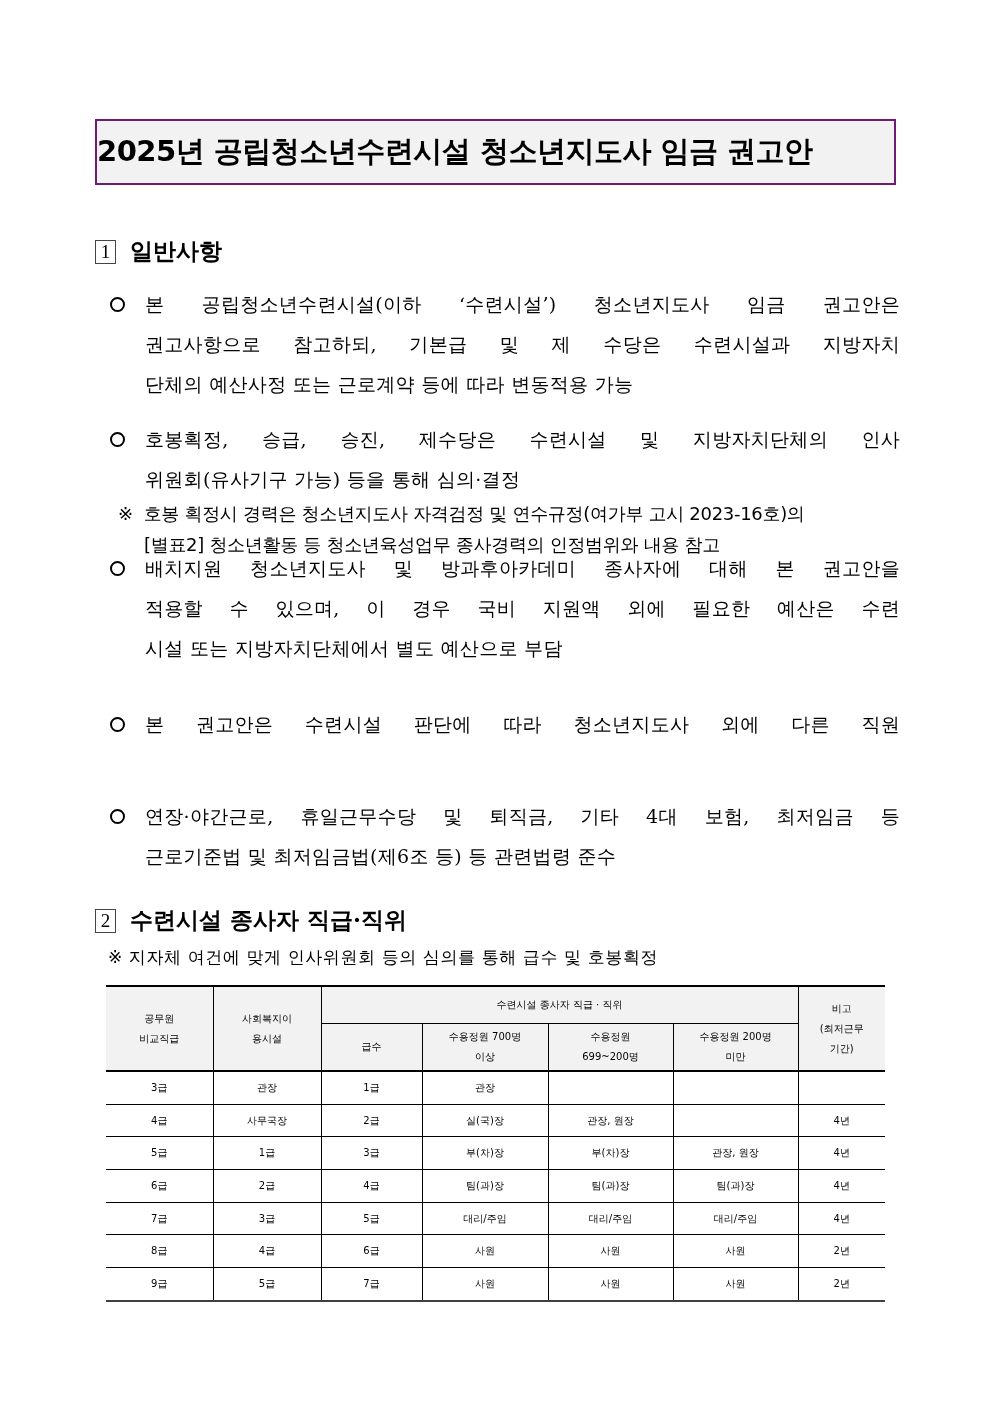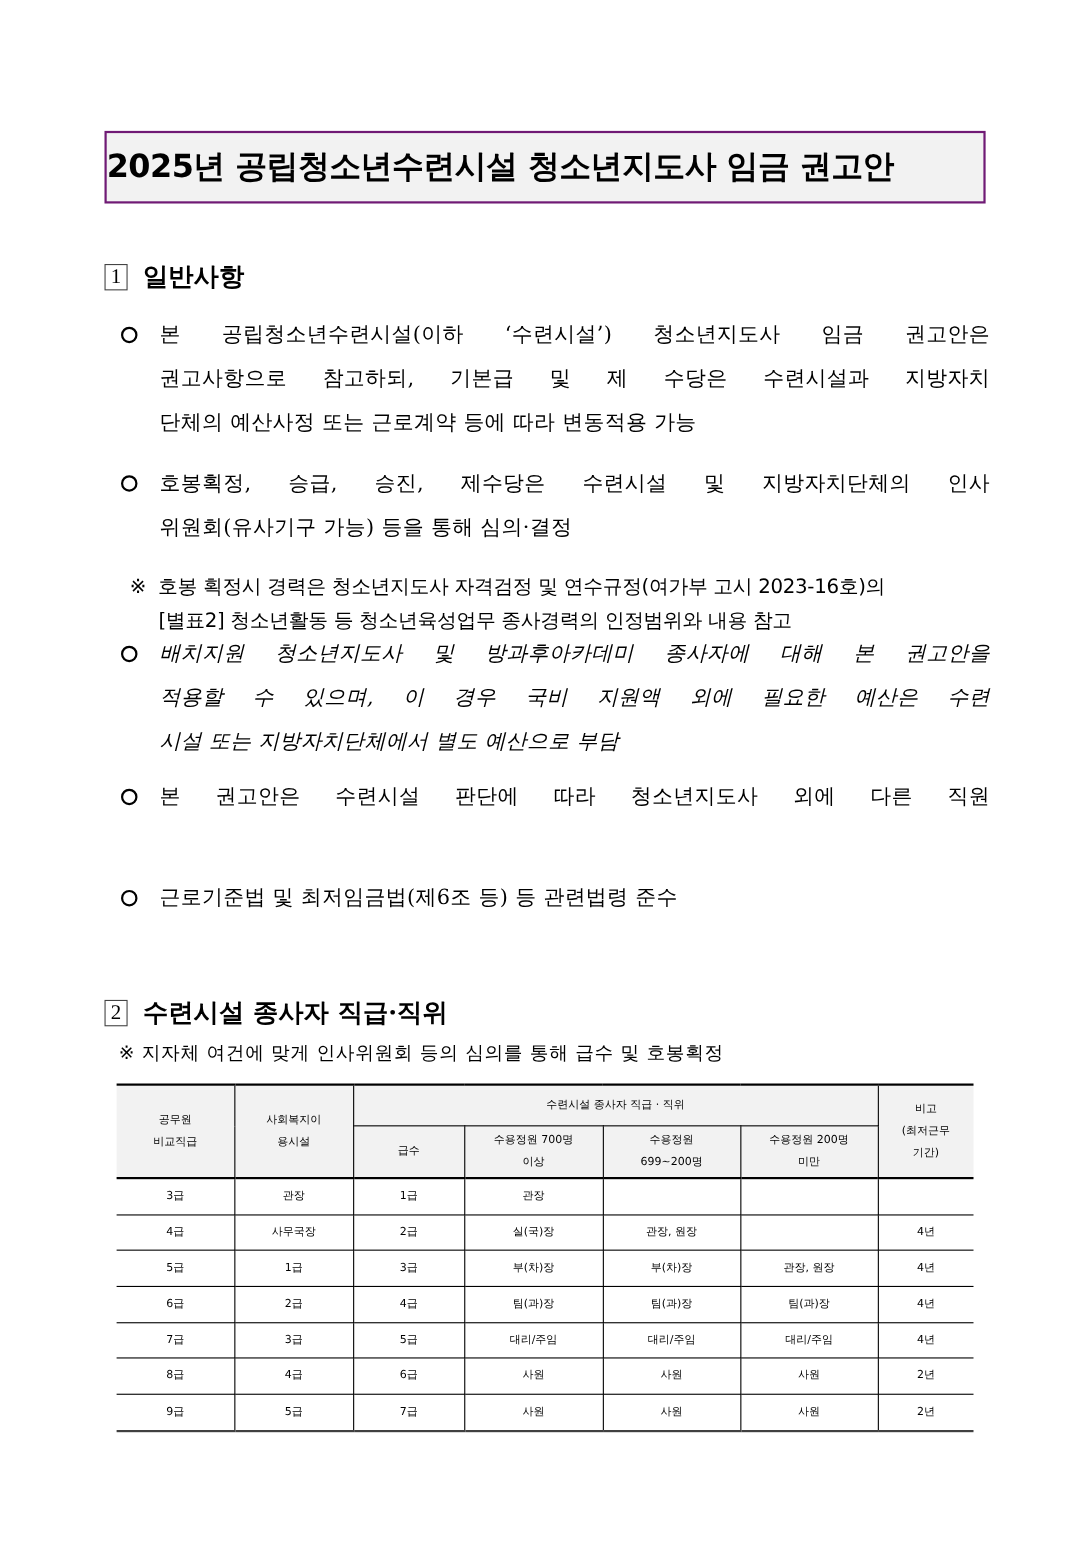--- a/index.html
+++ b/index.html
@@ -34,21 +34,21 @@
   .bullet .circle {
     position: absolute; left: 2px; top: 13px; width: 11px; height: 11px;
     border: 2px solid #000; border-radius: 50%;
   }
   .bullet .lines { margin-left: 37px; }
   .bullet .line { white-space: nowrap; text-align: justify; text-align-last: justify; }
   .bullet .line.last { text-align-last: left; }
   .note {
     position: absolute; left: 118px; width: 780px;
     font-family: "DejaVu Sans", "Liberation Sans", sans-serif;
-    font-size: 18px; line-height: 31px; letter-spacing: -0.3px; margin-top: 20px;
+    font-size: 18px; line-height: 31px; letter-spacing: -0.3px;
   }
   .note .line { white-space: nowrap; }
   .note .indent { padding-left: 26px; }
   .note2 {
     position: absolute; left: 108px; top: 946px;
     font-family: "DejaVu Sans", "Liberation Sans", sans-serif;
     font-size: 17px; white-space: nowrap; letter-spacing: 0.6px;
   }
   table.grade-table {
     position: absolute; left: 106px; top: 985px; width: 779px;
@@ -95,39 +95,40 @@
     <div class="line">호봉획정, 승급, 승진, 제수당은 수련시설 및 지방자치단체의 인사</div>
     <div class="line last">위원회(유사기구 가능) 등을 통해 심의·결정</div>
   </div>
 </div>
 
 <div class="note" style="top:498px;">
   <div class="line"><span>※</span>&nbsp; <span>호봉 획정시 경력은 청소년지도사 자격검정 및 연수규정(여가부 고시 2023-16호)의</span></div>
   <div class="line indent">[별표2] 청소년활동 등 청소년육성업무 종사경력의 인정범위와 내용 참고</div>
 </div>
 
-<div class="bullet" style="top:574px;font-style:italic;">
+<div class="bullet" style="top:548px;">
   <span class="circle"></span>
   <div class="lines">
     <div class="line">배치지원 청소년지도사 및 방과후아카데미 종사자에 대해 본 권고안을</div>
     <div class="line">적용할 수 있으며, 이 경우 국비 지원액 외에 필요한 예산은 수련</div>
     <div class="line last">시설 또는 지방자치단체에서 별도 예산으로 부담</div>
   </div>
 </div>
 
 <div class="bullet" style="top:704px;">
   <span class="circle"></span>
   <div class="lines">
     <div class="line">본 권고안은 수련시설 판단에 따라 청소년지도사 외에 다른 직원</div>
   </div>
 </div>
 
 <div class="bullet" style="top:796px;">
   <span class="circle"></span>
   <div class="lines">
+    <div class="line">연장·야간근로, 휴일근무수당 및 퇴직금, 기타 4대 보험, 최저임금 등</div>
     <div class="line last">근로기준법 및 최저임금법(제6조 등) 등 관련법령 준수</div>
   </div>
 </div>
 
 <div class="section-head" style="top:905px;">
   <span class="sec-num">2</span>
   <span>수련시설 종사자 직급·직위</span>
 </div>
 
 <div class="note2">※ 지자체 여건에 맞게 인사위원회 등의 심의를 통해 급수 및 호봉획정</div>

